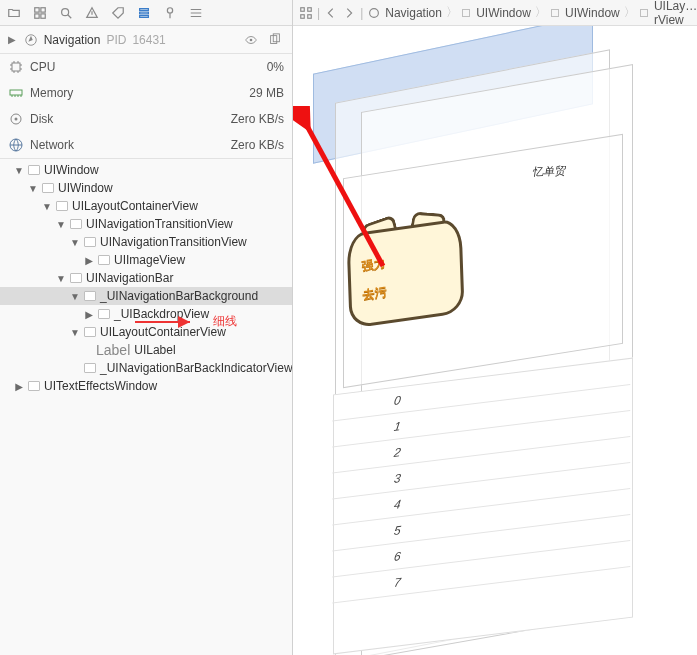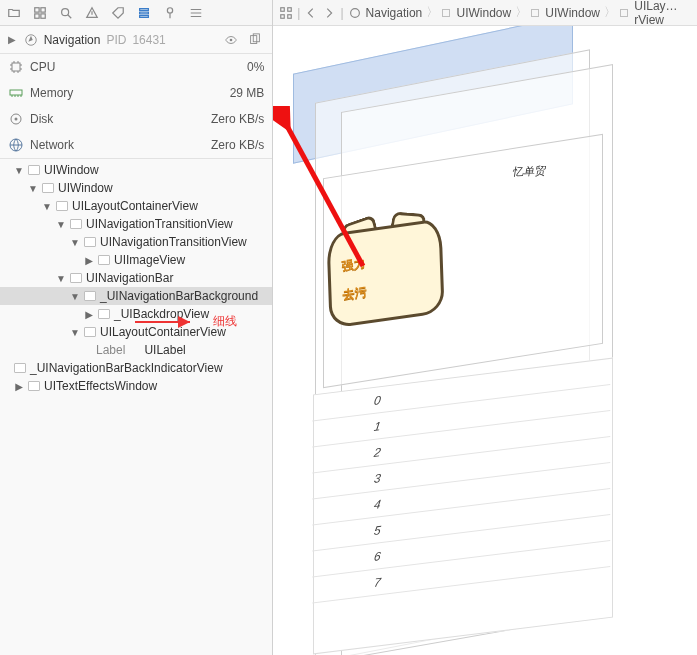--- a/index.html
+++ b/index.html
@@ -30,21 +30,21 @@
     .metric-row .micon { width: 16px; height: 16px; display:flex;align-items:center;justify-content:center; }
     .metric-row .mval { margin-left: auto; color: #555; }
 
     
     .tree { flex: 1; overflow: auto; padding-top: 2px; }
     .trow { height: 18px; display: flex; align-items: center; padding-right: 6px; color: #333; white-space: nowrap; position: relative; }
     .trow .arrow { width: 10px; font-size: 10px; color: #6b6b6b; text-align: center; flex: 0 0 10px; }
     .trow .vbox { width: 12px; height: 10px; border: 1px solid #bfbfbf; border-radius: 1px; margin: 0 4px; flex: 0 0 12px; background: #fff; }
     .trow .lbl { color: #333; }
     .trow.sel { background: #dcdcdc; }
-    .trow .labeltag { font-size: 12px; color: #888; margin: 0 19px 0 2px; }
+    .trow .labeltag { font-size: 14px; color: #888; margin: 0 4px 0 2px; }
 
     
     .annot { position: absolute; left: 165px; top: 311px; width: 120px; height: 20px; pointer-events: none; text-align: center; }
     .annot svg { position: absolute; top: 3px; left: -30px; }
     .annot-text { position: absolute; left: 48px; top: 2px; color: #e33; font-size: 12px; }
 
     
     .right-panel { flex: 1; height: 655px; display: flex; flex-direction: column; background: #fff; position: relative; }
     .breadcrumb { height: 26px; display: flex; align-items: center; padding: 0 6px; gap: 4px; border-bottom: 1px solid #dedede; background: #f6f6f6; color: #555; }
     .breadcrumb .bicon { width: 16px; height: 16px; color: #8a8a8a; display:flex;align-items:center;justify-content:center;}
@@ -248,21 +248,21 @@
       <div class="trow" style="padding-left: 70px;">
         <span class="arrow">▼</span>
         <span class="vbox"></span>
         <span class="lbl">UILayoutContainerView</span>
       </div>
       <div class="trow" style="padding-left: 84px;">
         <span class="arrow"></span>
         <span class="labeltag">Label</span>
         <span class="lbl">UILabel</span>
       </div>
-      <div class="trow" style="">
+      <div class="trow" style="padding-left: 70px;">
         <span class="arrow"></span>
         <span class="vbox"></span>
         <span class="lbl">_UINavigationBarBackIndicatorView</span>
       </div>
       <div class="trow" style="padding-left: 14px;">
         <span class="arrow">▶</span>
         <span class="vbox"></span>
         <span class="lbl">UITextEffectsWindow</span>
       </div>
     </div>

